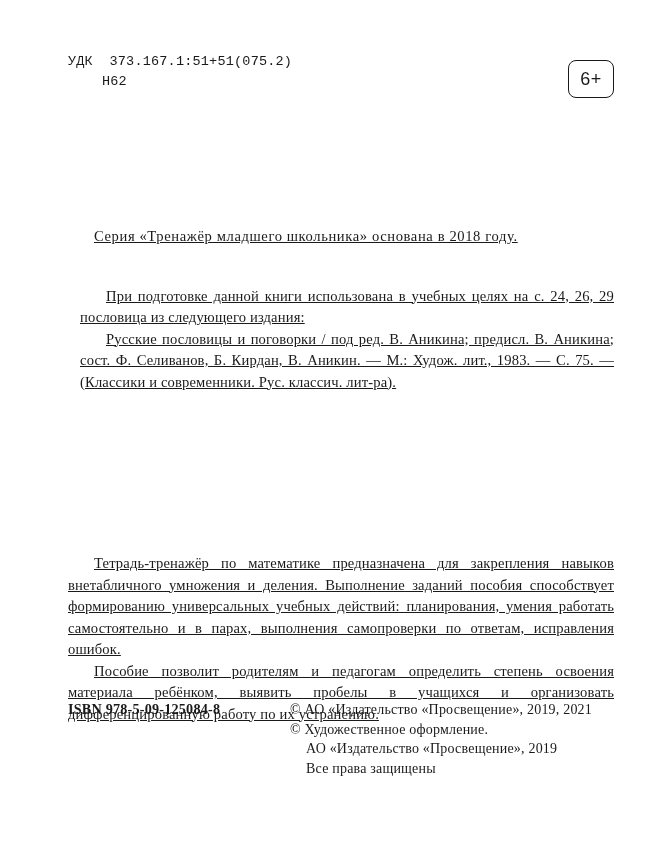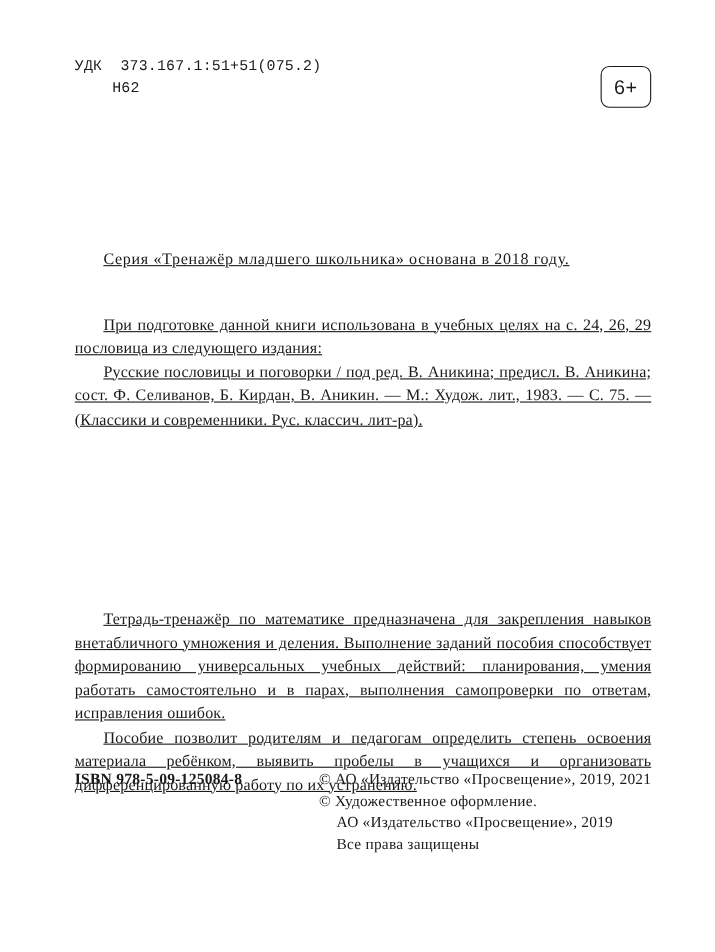--- a/index.html
+++ b/index.html
@@ -12,21 +12,21 @@
     background: #ffffff;
     font-family: "Liberation Serif", serif;
     color: #1a1a1a;
     overflow: hidden;
   }
   .page {
     position: relative;
     width: 650px;
     height: 738px;
     box-sizing: border-box;
-    padding: 52px 58px 40px 68px;
+    padding: 52px 36px 40px 68px;
   }
 
   
   .header {
     position: relative;
     height: 70px;
   }
   .codes {
     font-family: "Liberation Mono", monospace;
     font-size: 13.5px;
@@ -73,20 +73,21 @@
   .series {
     margin-top: 104px;
   }
   .series p {
     text-indent: 26px;
     letter-spacing: 0.6px;
   }
 
   .prep {
     margin-top: 38px;
+    margin-left: 12px;
   }
   .prep p + p {
     margin-top: 0;
   }
 
   .about {
     margin-top: 160px;
   }
 
   

